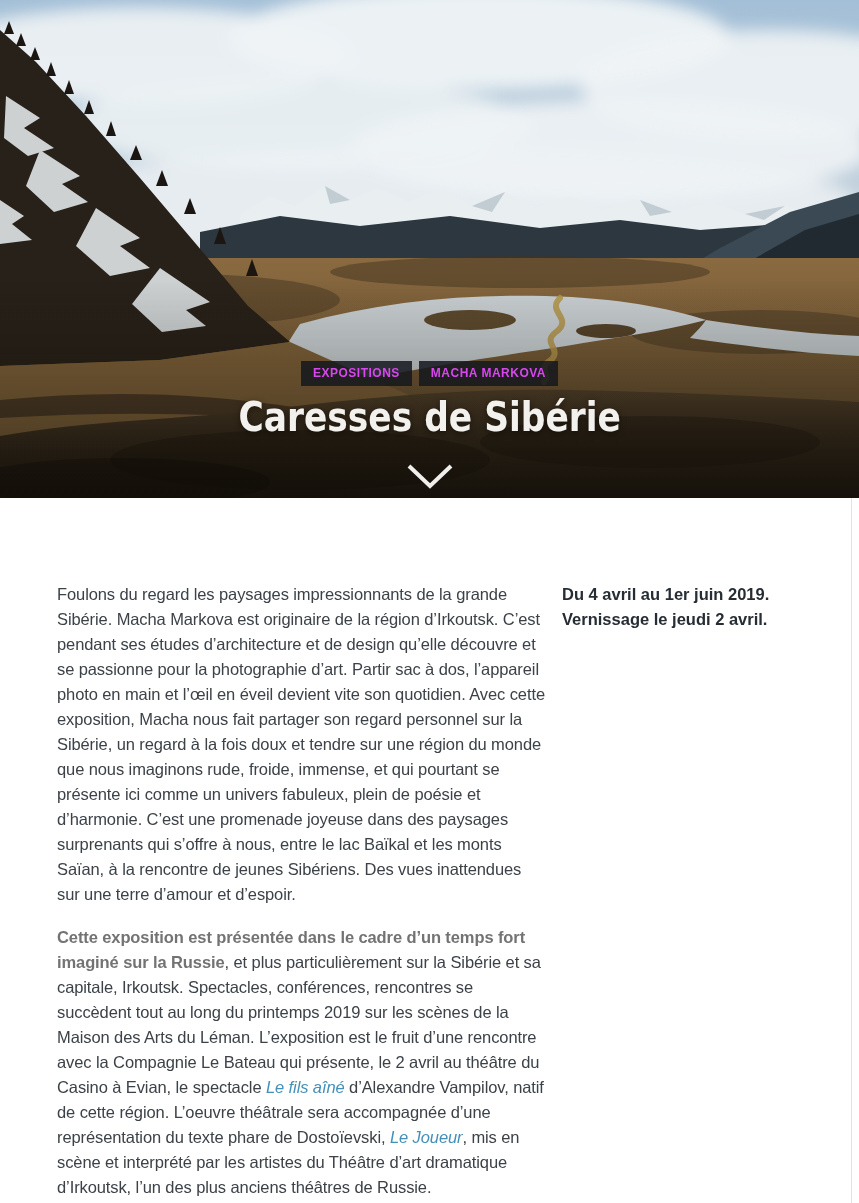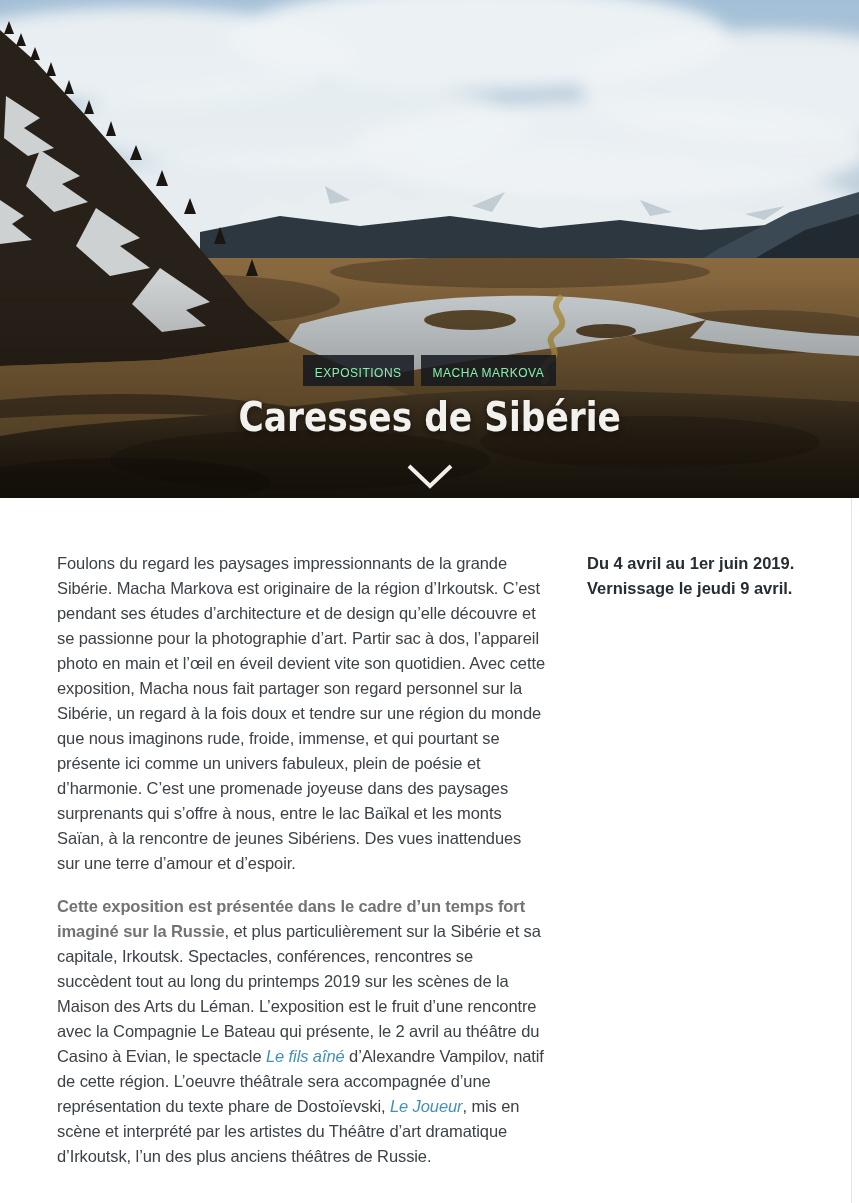--- a/index.html
+++ b/index.html
@@ -15,24 +15,24 @@
   
   .hero{position:relative;width:859px;height:498px;overflow:hidden;background:#2a2119;}
   .hero svg.landscape{display:block;width:859px;height:498px;}
   .hero-content{
     position:absolute;left:0;right:0;bottom:8px;
     display:flex;flex-direction:column;align-items:center;
   }
   .crumbs{display:flex;gap:7px;}
   .crumb{
     background:rgba(20,24,29,0.85);
-    color:#86efac;
-    font-size:12px;font-weight:normal;
+    color:#d946ef;
+    font-size:12px;font-weight:bold;
     letter-spacing:0.5px;
-    padding:11px 12px 6px;
+    padding:5px 12px 6px;
     text-transform:uppercase;
     text-decoration:none;
     white-space:nowrap;
   }
   .hero-title{
     margin:7px 0 0;
     color:#f3f1ed;
     font-family:"DejaVu Sans", sans-serif;
     font-size:41px;
     font-weight:900;
@@ -42,33 +42,33 @@
     text-shadow:0 2px 7px rgba(10,8,4,0.55);
     white-space:nowrap;
   }
   .scroll-btn{
     margin-top:21px;
     background:none;border:none;padding:0;cursor:pointer;
     height:28px;display:flex;align-items:center;justify-content:center;
   }
 
   
-  .content{display:flex;align-items:flex-start;padding:53px 0 0 57px;}
+  .content{display:flex;align-items:flex-start;padding:84px 0 0 57px;}
   .article-col{width:490px;}
   .article-col p{
     margin:0;
     font-size:16.5px;
     line-height:25px;
     color:#3c4248;
     letter-spacing:-0.1px;
   }
   .article-col p + p{margin-top:18px;}
   .bold-lead{font-weight:bold;color:#737373;}
   .inline-link{color:#4590b8;font-style:italic;text-decoration:none;margin-top:9px;}
-  .aside-col{width:245px;margin-left:40px;}
+  .aside-col{width:245px;margin-left:15px;}
   .aside-col .date-line{
     margin:0;
     font-size:16.5px;
     line-height:25px;
     font-weight:bold;
     color:#272d34;
   }
 </style>
 </head>
 <body>
@@ -184,18 +184,18 @@
     </div>
   </header>
 
   <main class="content">
     <article class="article-col">
       <p>Foulons du regard les paysages impressionnants de la grande Sibérie. Macha Markova est originaire de la région d’Irkoutsk. C’est pendant ses études d’architecture et de design qu’elle découvre et se passionne pour la photographie d’art. Partir sac à dos, l’appareil photo en main et l’œil en éveil devient vite son quotidien. Avec cette exposition, Macha nous fait partager son regard personnel sur la Sibérie, un regard à la fois doux et tendre sur une région du monde que nous imaginons rude, froide, immense, et qui pourtant se présente ici comme un univers fabuleux, plein de poésie et d’harmonie. C’est une promenade joyeuse dans des paysages surprenants qui s’offre à nous, entre le lac Baïkal et les monts Saïan, à la rencontre de jeunes Sibériens. Des vues inattendues sur une terre d’amour et d’espoir.</p>
       <p id="p2"><span class="bold-lead">Cette exposition est présentée dans le cadre d’un temps fort imaginé sur la Russie</span><span>, et plus particulièrement sur la Sibérie et sa capitale, Irkoutsk. Spectacles, conférences, rencontres se succèdent tout au long du printemps 2019 sur les scènes de la Maison des Arts du Léman. L’exposition est le fruit d’une rencontre avec la Compagnie Le Bateau qui présente, le 2 avril au théâtre du Casino à Evian, le spectacle </span><a class="inline-link" href="#">Le fils aîné</a><span> d’Alexandre Vampilov, natif de cette région. L’oeuvre théâtrale sera accompagnée d’une représentation du texte phare de Dostoïevski, </span><a class="inline-link" href="#">Le Joueur</a><span>, mis en scène et interprété par les artistes du Théâtre d’art dramatique d’Irkoutsk, l’un des plus anciens théâtres de Russie.</span></p>
     </article>
     <aside class="aside-col">
       <p class="date-line">Du 4 avril au 1er juin 2019.</p>
-      <p class="date-line">Vernissage le jeudi 9 avril.</p>
+      <p class="date-line">Vernissage le jeudi 2 avril.</p>
     </aside>
   </main>
 
   <div class="edge-line"></div>
 </div>
 
 </body></html>

